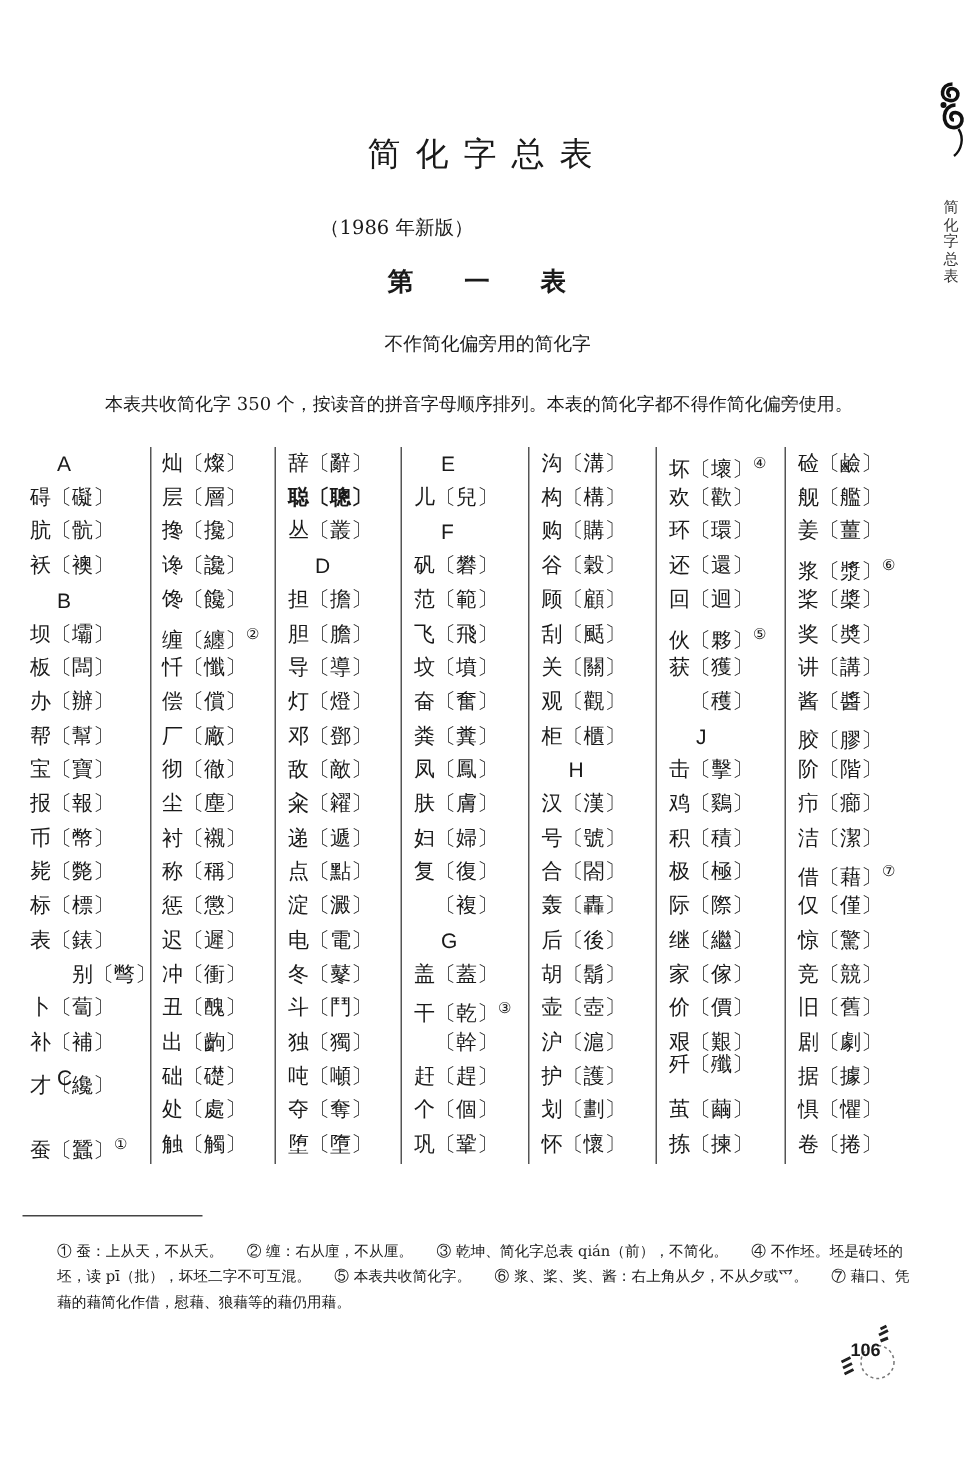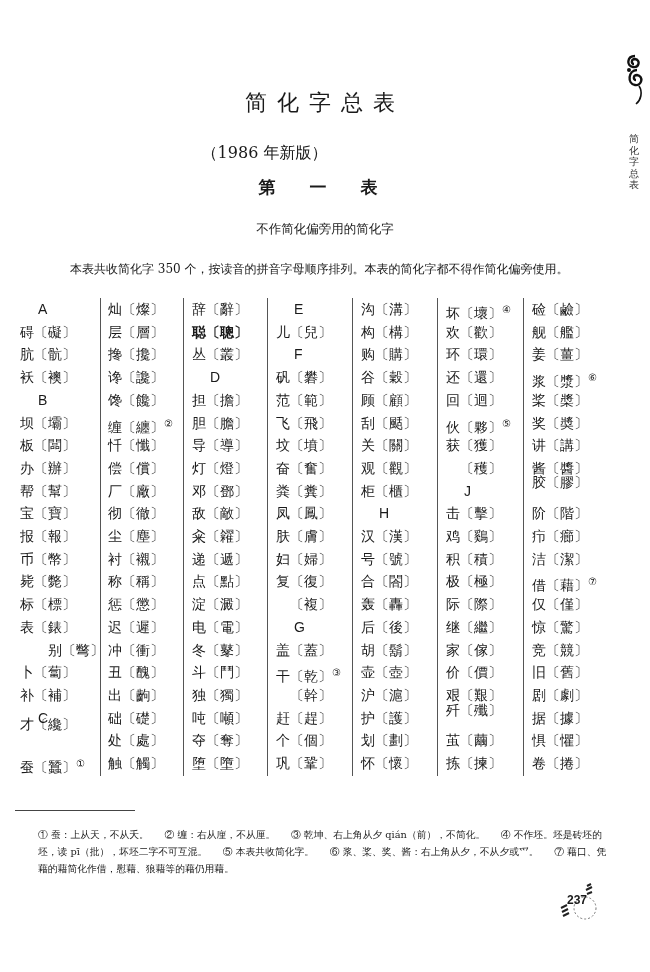--- a/index.html
+++ b/index.html
@@ -1,20 +1,20 @@
 <!DOCTYPE html>
 <html><head>
 <meta charset="utf-8">
 <style>
   html, body { margin: 0; padding: 0; background: #ffffff; }
   body { width: 650px; height: 972px; position: relative; overflow: hidden;
          font-family: "DejaVu Serif", "Liberation Serif", serif; color: #1a1a1a; }
   .abs { position: absolute; }
   #title { left: 0; width: 650px; top: 88px; text-align: center; font-size: 22px; letter-spacing: 10px; font-weight: normal; }
-  #edition { left: 0; width: 529px; top: 143px; text-align: center; font-size: 16px; }
+  #edition { left: 0; width: 529px; top: 143px; text-align: center; font-size: 13px; }
   #table-heading { left: 0; width: 650px; top: 176px; text-align: center; font-size: 17px; font-weight: bold; word-spacing: 0; letter-spacing: 14px; font-family: "DejaVu Sans", sans-serif; }
   #subtitle { left: 0; width: 650px; top: 221px; text-align: center; font-size: 12.5px; }
   #intro { left: 46px; top: 261px; font-size: 12px; white-space: nowrap; margin-left: 24px; }
   #side-label { left: 627px; top: 133px; width: 14px; font-size: 10px; line-height: 11.5px; text-align: center; color: #333; }
   #ornament { left: 623px; top: 52px; width: 24px; height: 56px; }
   .grid { left: 14px; top: 298px; width: 600px; height: 480px; }
   .rule { position: absolute; top: 0; width: 1px; height: 478px; background: #555; }
   .cell { position: absolute; left: 0; height: 23.6px; line-height: 23.6px; font-size: 14px; white-space: nowrap; }
   .cell.letter { font-family: "Liberation Sans", sans-serif; font-size: 14px; padding-left: 18px; }
   .cell .trad { }
@@ -176,44 +176,44 @@
     <div class="cell" style="top: 431.3px; left: 432px;"><span>茧</span><span class="trad">〔繭〕</span></div>
     <div class="cell" style="top: 454px; left: 432px;"><span>拣</span><span class="trad">〔揀〕</span></div>
     <div class="cell" style="top: 0px; left: 518px;"><span>硷</span><span class="trad">〔鹼〕</span></div>
     <div class="cell" style="top: 22.7px; left: 518px;"><span>舰</span><span class="trad">〔艦〕</span></div>
     <div class="cell" style="top: 45.4px; left: 518px;"><span>姜</span><span class="trad">〔薑〕</span></div>
     <div class="cell" style="top: 68.1px; left: 518px;"><span>浆</span><span class="trad">〔漿〕</span><sup>⑥</sup></div>
     <div class="cell" style="top: 90.8px; left: 518px;"><span>桨</span><span class="trad">〔槳〕</span></div>
     <div class="cell" style="top: 113.5px; left: 518px;"><span>奖</span><span class="trad">〔奬〕</span></div>
     <div class="cell" style="top: 136.2px; left: 518px;"><span>讲</span><span class="trad">〔講〕</span></div>
     <div class="cell" style="top: 158.9px; left: 518px;"><span>酱</span><span class="trad">〔醬〕</span></div>
-    <div class="cell" style="top: 173px; left: 518px;"><span>胶</span><span class="trad">〔膠〕</span></div>
+    <div class="cell" style="top: 186px; left: 518px; font-family: Liberation Mono, monospace;"><span>胶</span><span class="trad">〔膠〕</span></div>
     <div class="cell" style="top: 204.3px; left: 518px;"><span>阶</span><span class="trad">〔階〕</span></div>
     <div class="cell" style="top: 227px; left: 518px;"><span>疖</span><span class="trad">〔癤〕</span></div>
     <div class="cell" style="top: 249.7px; left: 518px;"><span>洁</span><span class="trad">〔潔〕</span></div>
     <div class="cell" style="top: 272.4px; left: 518px;"><span>借</span><span class="trad">〔藉〕</span><sup>⑦</sup></div>
     <div class="cell" style="top: 295.1px; left: 518px;"><span>仅</span><span class="trad">〔僅〕</span></div>
     <div class="cell" style="top: 317.8px; left: 518px;"><span>惊</span><span class="trad">〔驚〕</span></div>
     <div class="cell" style="top: 340.5px; left: 518px;"><span>竞</span><span class="trad">〔競〕</span></div>
     <div class="cell" style="top: 363.2px; left: 518px;"><span>旧</span><span class="trad">〔舊〕</span></div>
     <div class="cell" style="top: 385.9px; left: 518px;"><span>剧</span><span class="trad">〔劇〕</span></div>
     <div class="cell" style="top: 408.6px; left: 518px;"><span>据</span><span class="trad">〔據〕</span></div>
     <div class="cell" style="top: 431.3px; left: 518px;"><span>惧</span><span class="trad">〔懼〕</span></div>
     <div class="cell" style="top: 454px; left: 518px;"><span>卷</span><span class="trad">〔捲〕</span></div>
   </div>
 
 <div id="footnote-rule" class="abs"></div>
 <div id="footnotes" class="abs">
   <span>① 蚕：上从天，不从夭。</span>&nbsp;&nbsp;&nbsp;&nbsp;
   <span>② 缠：右从㢆，不从厘。</span>&nbsp;&nbsp;&nbsp;&nbsp;
-  <span>③ 乾坤、右上角从夕 qián（前），不简化。</span>&nbsp;&nbsp;&nbsp;&nbsp;
+  <span>③ 乾坤、简化字总表 qián（前），不简化。</span>&nbsp;&nbsp;&nbsp;&nbsp;
   <span>④ 不作坯。坯是砖坯的坯，读 pī（批），坏坯二字不可互混。</span>&nbsp;&nbsp;&nbsp;&nbsp;
   <span>⑤ 本表共收简化字。</span>&nbsp;&nbsp;&nbsp;&nbsp;
   <span>⑥ 浆、桨、奖、酱：右上角从夕，不从夕或爫。</span>&nbsp;&nbsp;&nbsp;&nbsp;
   <span>⑦ 藉口、凭藉的藉简化作借，慰藉、狼藉等的藉仍用藉。</span>
 </div>
 
 <svg id="page-deco" class="abs" viewBox="0 0 48 46">
   <circle cx="28" cy="26" r="11" fill="none" stroke="#777" stroke-width="1" stroke-dasharray="2 2"></circle>
   <path d="M30 4 l4 -2 M29 8 l6 -3 M30 12 l5 -2" stroke="#222" stroke-width="2"></path>
   <path d="M4 26 l6 -3 M5 30 l6 -3 M6 34 l6 -3" stroke="#222" stroke-width="2"></path>
 </svg>
-<div id="page-number" class="abs">237</div>
+<div id="page-number" class="abs">106</div>
 
 </body></html>

